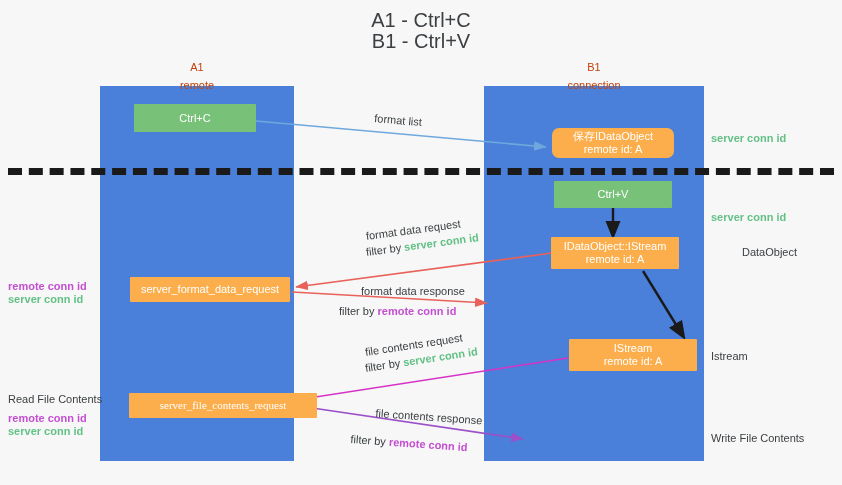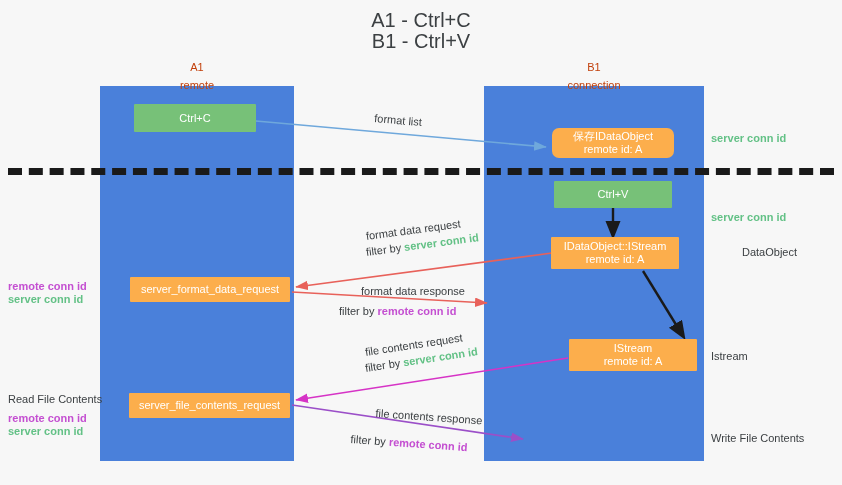--- a/index.html
+++ b/index.html
@@ -173,21 +173,21 @@
 
   <div class="node orange" style="left:551px; top:237px; width:128px; height:32px;">IDataObject::IStream
 remote id: A</div>
 
   <div class="node orange" style="left:130px; top:277px; width:160px; height:25px;">server_format_data_request</div>
 
 
   <div class="node orange" style="left:569px; top:339px; width:128px; height:32px;">IStream
 remote id: A</div>
 
-  <div class="node orange" style="left:129px; top:393px; width:161px; height:25px;">server_file_contents_request</div>
+  <div class="node orange" style="left:129px; top:393px; width:188px; height:25px;font-family:Liberation Serif, serif;">server_file_contents_request</div>
 
 
   <div class="ann bold green-t" style="left:711px; top:132px;">server conn id</div>
 
   <div class="ann bold green-t" style="left:711px; top:211px;">server conn id</div>
 
   <div class="ann plain-t" style="left:742px; top:246px;">DataObject</div>
 
   <div class="ann plain-t" style="left:711px; top:350px;">Istream</div>
 

